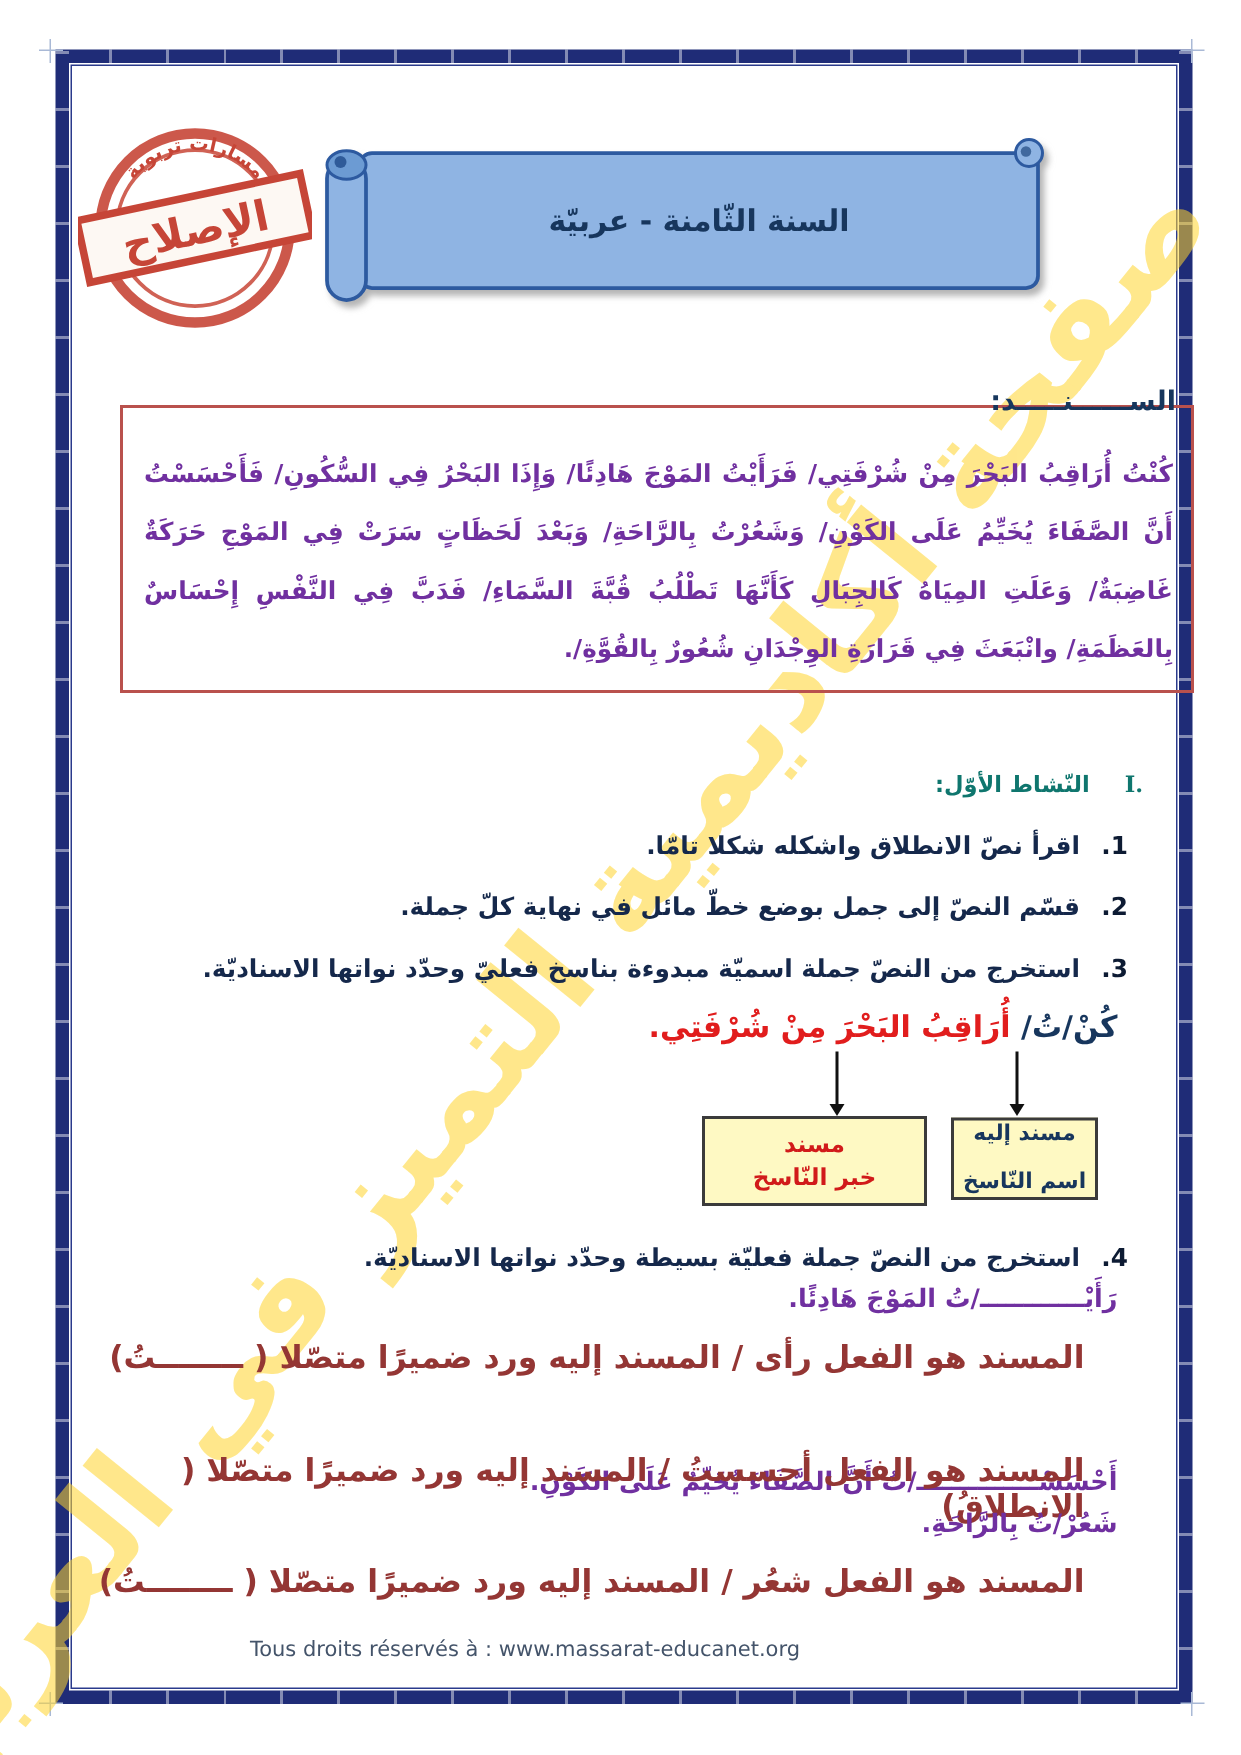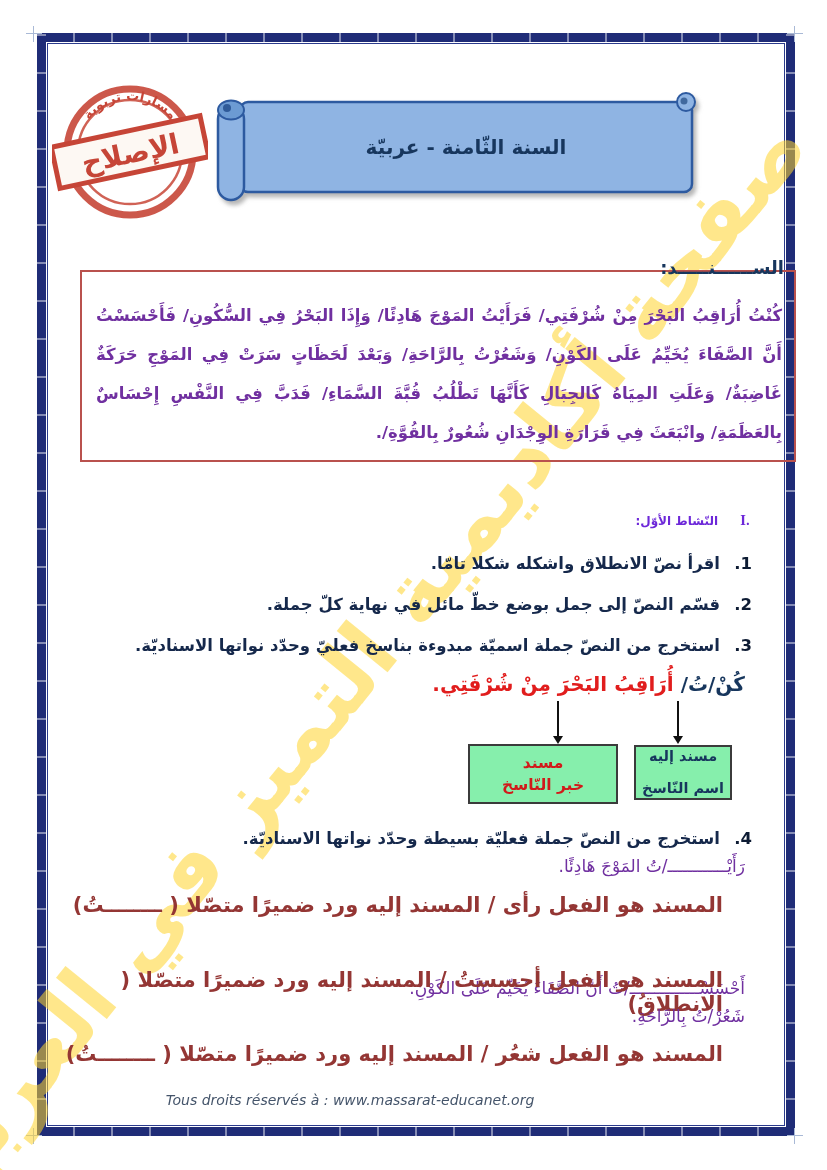--- a/index.html
+++ b/index.html
@@ -38,56 +38,56 @@
       display:flex;align-items:center;justify-content:center;
       font-size:20px;font-weight:bold;color:#17365d;direction:rtl;}
 
   
   .sanad{position:absolute;left:80px;top:270px;width:712px;height:188px;border:2px solid #b9514d;}
   .sanad-label{position:absolute;top:-15px;right:10px;font-size:18px;font-weight:bold;color:#17365d;direction:rtl;}
   .sanad-text{margin:24px 12px 0 14px;direction:rtl;text-align:justify;
       color:#7030a0;font-weight:bold;font-size:16.5px;line-height:39px;}
 
   
-  .act-head{position:absolute;left:48px;top:514px;width:702px;direction:rtl;text-align:right;
-      padding-right:14px;font-size:12px;font-weight:bold;color:#6d28d9;}
+  .act-head{position:absolute;left:60px;top:514px;width:702px;direction:rtl;text-align:right;
+      padding-right:14px;font-size:15px;font-weight:bold;color:#0f766e;}
   .act-head .roman{font-family:"DejaVu Serif",serif;margin-left:18px;}
   .items{position:absolute;left:64px;top:549px;width:688px;direction:rtl;}
   .item{display:flex;direction:rtl;gap:10px;margin-bottom:11px;
       font-weight:bold;font-size:16.5px;color:#15284b;line-height:30px;}
   .item .num{min-width:22px;color:#0d1b33;}
   .item4{position:absolute;left:64px;top:824px;width:688px;}
 
   .q3ans{position:absolute;left:64px;top:672px;width:681px;direction:rtl;text-align:right;
       font-size:20px;font-weight:bold;}
   .q3ans .pre{color:#17365d;}
   .q3ans .main{color:#e11d1d;}
 
   .arr{position:absolute;width:10px;height:46px;}
   .arr .shaft{width:2px;height:36px;background:#111;margin:0 auto;}
   .arr .head{width:0;height:0;border-left:5px solid transparent;border-right:5px solid transparent;
       border-top:8px solid #111;margin-top:-1px;}
   .arr-left{left:553px;top:701px;}
   .arr-right{left:673px;top:701px;}
 
-  .bx{position:absolute;background:#86efac;border:2px solid #3b3b3b;display:flex;flex-direction:column;
+  .bx{position:absolute;background:#fef9c3;border:2px solid #3b3b3b;display:flex;flex-direction:column;
       align-items:center;justify-content:center;font-weight:bold;line-height:1.45;direction:rtl;text-align:center;}
   .bx-khabar{left:468px;top:744px;width:146px;height:56px;color:#d11a1a;font-size:15.5px;}
   .bx-ism{left:634px;top:745px;width:94px;height:51px;color:#17365d;font-size:14.5px;gap:10px;}
 
   .jumla{position:absolute;left:64px;width:681px;direction:rtl;text-align:right;
-      color:#7030a0;font-weight:normal;font-size:17px;}
+      color:#7030a0;font-weight:bold;font-size:17px;}
   .note{position:absolute;left:64px;width:659px;direction:rtl;text-align:right;
       color:#943634;font-weight:bold;font-size:21px;}
   .j1{top:856px;} .n1{top:893px;}
   .j2{top:978px;} .n2{top:968px;}
   .j3{top:1006px;} .n3{top:1042px;}
 
   .footer{position:absolute;left:60px;top:1092px;width:580px;text-align:center;
-      font-style:italic;font-size:14px;color:#44546a;}
+      font-size:14px;color:#44546a;}
 </style>
 </head>
 <body>
 
 <div class="page">
 
   <div class="frame"></div>
   <div class="notch notch-top"></div>
   <div class="notch notch-bottom"></div>
   <div class="notch notch-left"></div>

